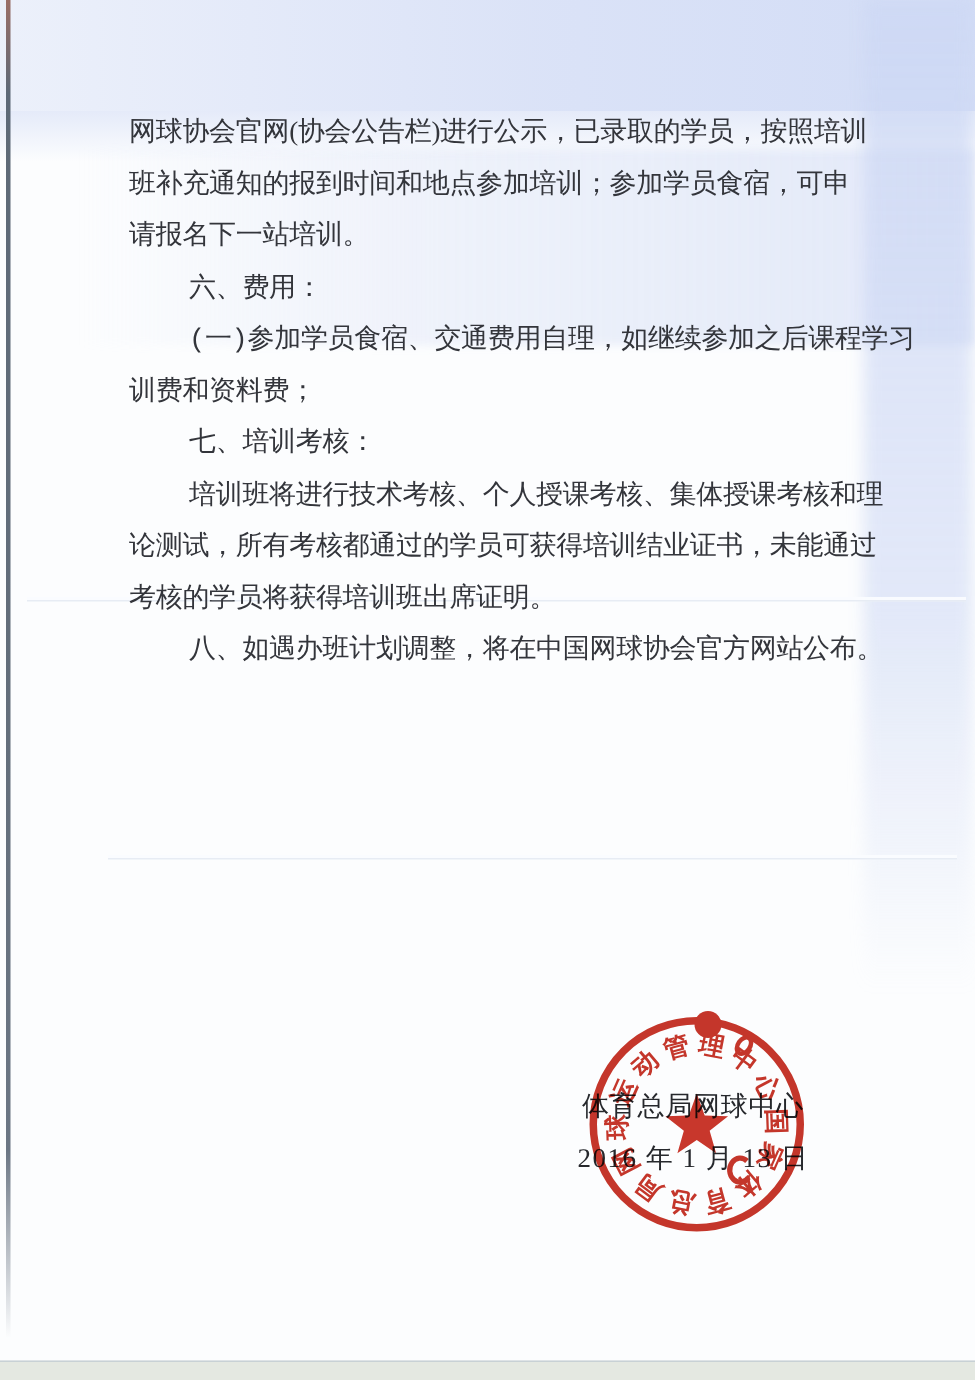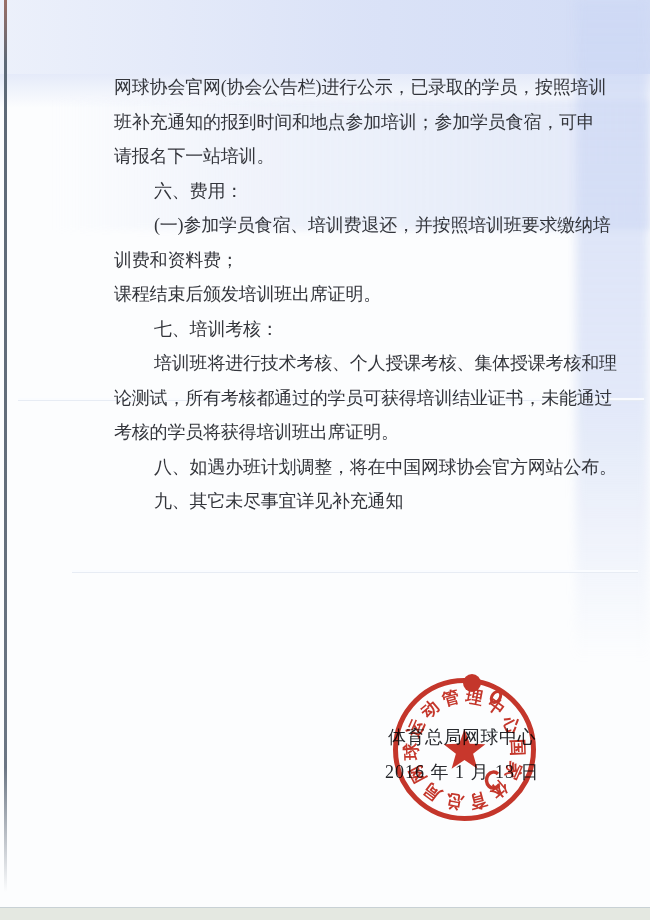--- a/index.html
+++ b/index.html
@@ -43,26 +43,26 @@
   }
   .crease{
     position:absolute;height:2px;background:rgba(250,252,255,.95);
     border-bottom:1px solid rgba(196,206,224,.35);
   }
   .crease-1{left:18px;right:6px;top:398px;}
   .crease-2{left:72px;right:12px;top:570px;}
   
   .doc-text{
     position:absolute;left:86px;top:70px;width:526px;
-    color:#33353b;font-size:18px;letter-spacing:-0.2px;margin-left:28px;
+    color:#33353b;font-size:18px;letter-spacing:-0.2px;
   }
   .line{
     height:34.5px;display:flex;align-items:center;white-space:nowrap;
   }
-  .ind{padding-left:40px;}
+  .ind{padding-left:40px;font-family:Liberation Mono, monospace;}
   
   .seal-wrap{position:absolute;left:388px;top:668px;width:160px;height:165px;}
   .seal-svg{position:absolute;left:0;top:0;opacity:.93;}
   .seal-char{
     font-size:17px;font-weight:bold;fill:#c0281c;
     text-anchor:middle;font-family:"Liberation Serif","DejaVu Serif",serif;
   }
   .sig{
     position:absolute;z-index:3;color:#26282c;mix-blend-mode:multiply;
     white-space:nowrap;font-size:18px;
@@ -81,29 +81,27 @@
   <div class="edge-left"></div>
   <div class="crease crease-1"></div>
   <div class="crease crease-2"></div>
   <div class="edge-bottom"></div>
 
   <div class="doc-text">
     <div class="line">网球协会官网(协会公告栏)进行公示，已录取的学员，按照培训</div>
     <div class="line">班补充通知的报到时间和地点参加培训；参加学员食宿，可申</div>
     <div class="line">请报名下一站培训。</div>
     <div class="line ind">六、费用：</div>
-    <div class="line ind">(一)参加学员食宿、培训费退还，并按照培训班要求缴纳培</div>
+    <div class="line ind">(一)参加学员食宿、交通费用自理，如继续参加之后课程学习</div>
     <div class="line">训费和资料费；</div>
-    <div class="line">课程结束后颁发培训班出席证明。</div>
     <div class="line ind">七、培训考核：</div>
     <div class="line ind">培训班将进行技术考核、个人授课考核、集体授课考核和理</div>
     <div class="line">论测试，所有考核都通过的学员可获得培训结业证书，未能通过</div>
     <div class="line">考核的学员将获得培训班出席证明。</div>
     <div class="line ind">八、如遇办班计划调整，将在中国网球协会官方网站公布。</div>
-    <div class="line ind">九、其它未尽事宜详见补充通知</div>
   </div>
 
   <div class="seal-wrap">
     <svg class="seal-svg" width="160" height="165" viewBox="0 0 160 165">
 
       <circle cx="76.5" cy="81.5" r="69" fill="none" stroke="#c0281c" stroke-width="5"></circle>
 
       <circle cx="84" cy="15" r="9" fill="#c0281c"></circle>
 
       <ellipse cx="108" cy="29" rx="4" ry="6" fill="none" stroke="#c0281c" stroke-width="3" transform="rotate(35 108 29)"></ellipse>

